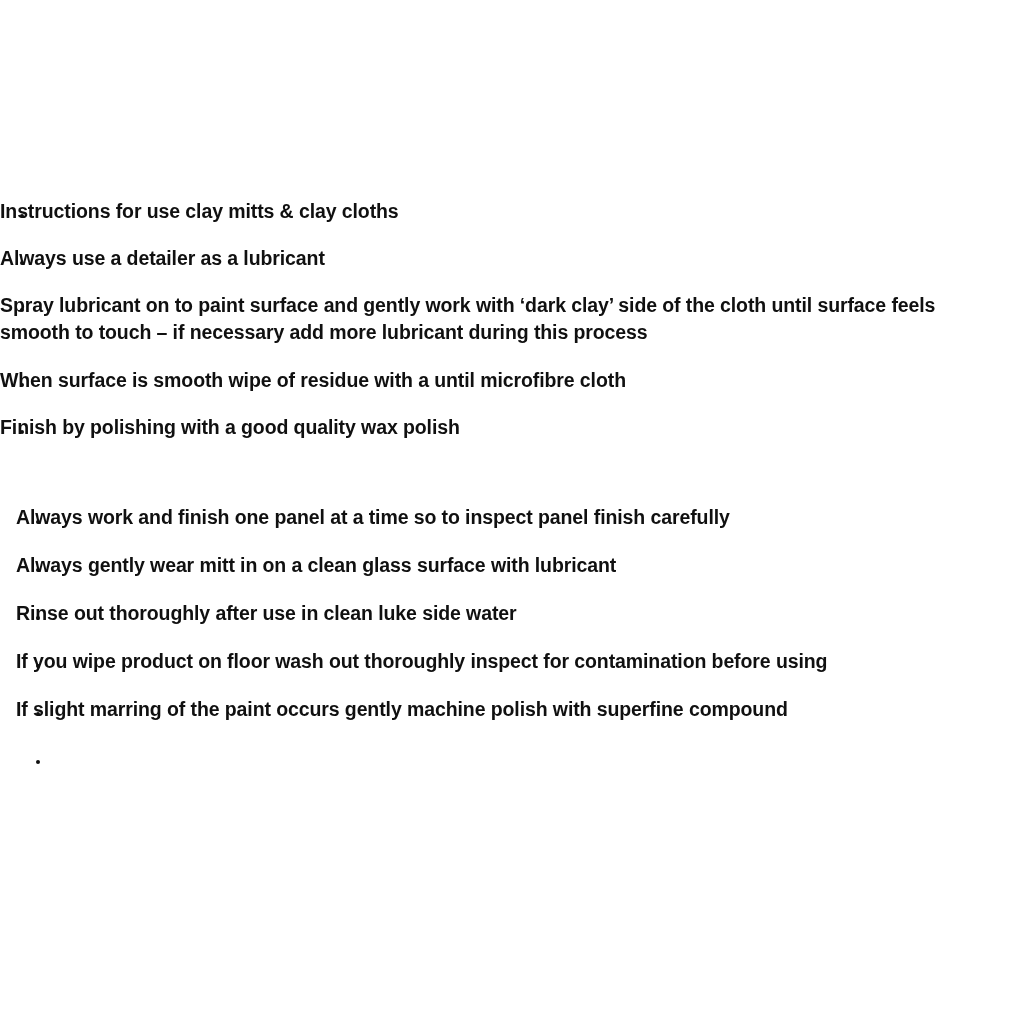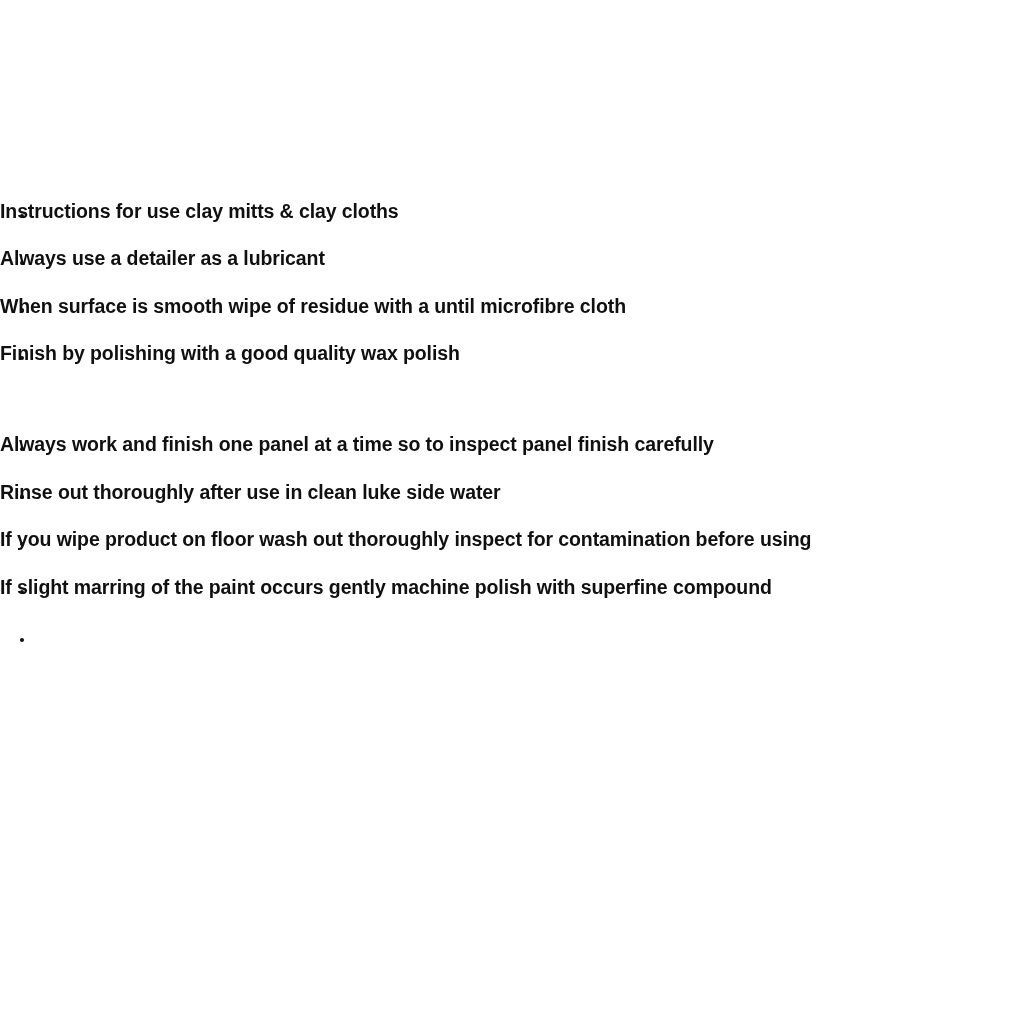--- a/index.html
+++ b/index.html
@@ -52,59 +52,62 @@
     height: 4px;
     background: #101010;
     border-radius: 50%;
     display: block;
   }
   .gap-block {
     height: 44px;
   }
   .group-two .bullet-item {
     margin-bottom: 21px;
+    margin-left: 16px;
   }
 </style>
 </head>
 <body>
 
 <div class="page">
   <div class="content">
 
     <ul class="bullet-list group-one">
       <li class="bullet-item">
         <span class="bullet-dot"></span>
         <span>Instructions for use clay mitts &amp; clay cloths</span>
       </li>
       <li class="bullet-item">
         <span class="bullet-dot"></span>
         <span>Always use a detailer as a lubricant</span>
       </li>
       <li class="bullet-item two-line">
         <span class="bullet-dot"></span>
+        <span>Spray lubricant on to paint surface and gently work with ‘dark clay’ side of the cloth until surface feels smooth to touch – if necessary add more lubricant during this process</span>
       </li>
       <li class="bullet-item">
         <span class="bullet-dot"></span>
         <span>When surface is smooth wipe of residue with a until microfibre cloth</span>
       </li>
       <li class="bullet-item">
         <span class="bullet-dot"></span>
         <span>Finish by polishing with a good quality wax polish</span>
       </li>
     </ul>
 
     <div class="gap-block"></div>
 
     <ul class="bullet-list group-two">
       <li class="bullet-item">
         <span class="bullet-dot"></span>
         <span>Always work and finish one panel at a time so to inspect panel finish carefully</span>
       </li>
       <li class="bullet-item">
         <span class="bullet-dot"></span>
+        <span>Always gently wear mitt in on a clean glass surface with lubricant</span>
       </li>
       <li class="bullet-item">
         <span class="bullet-dot"></span>
         <span>Rinse out thoroughly after use in clean luke side water</span>
       </li>
       <li class="bullet-item">
         <span class="bullet-dot"></span>
         <span>If you wipe product on floor wash out thoroughly inspect for contamination before using</span>
       </li>
       <li class="bullet-item">

